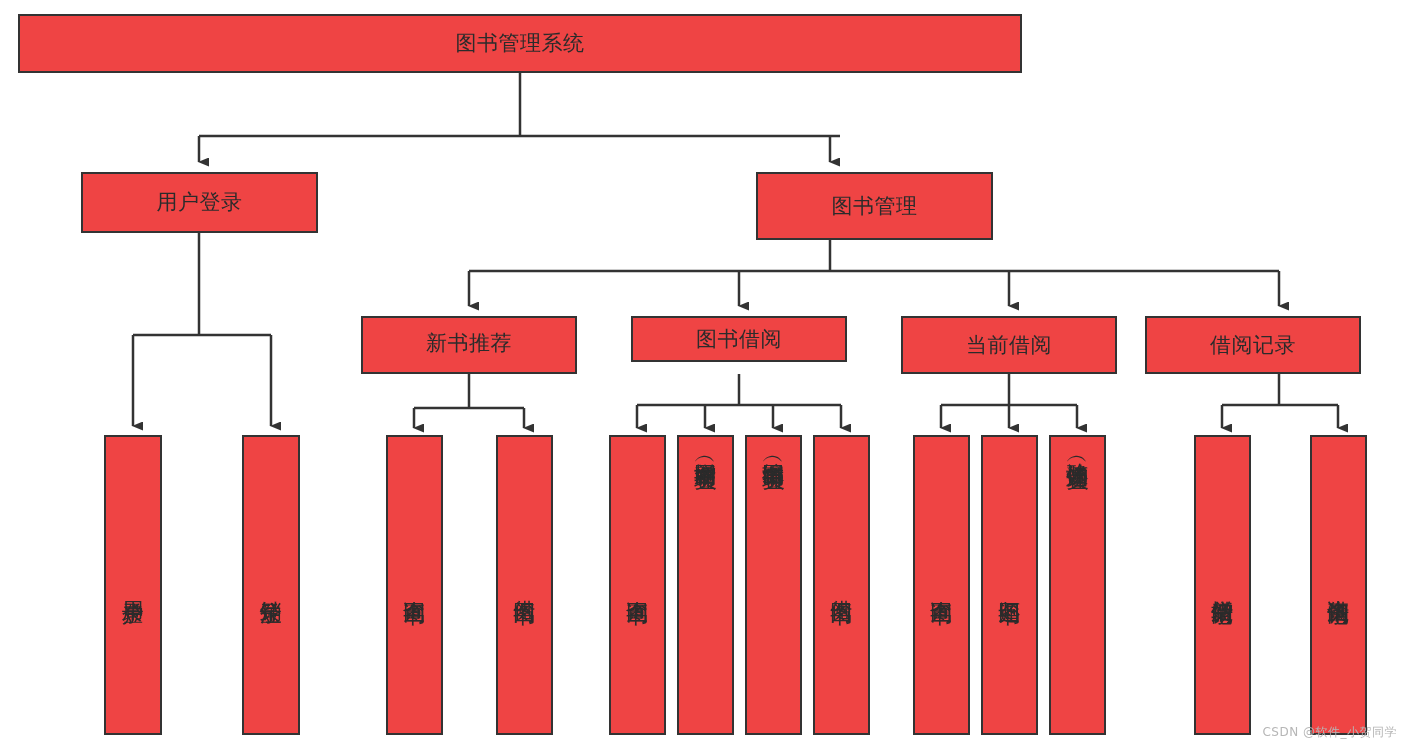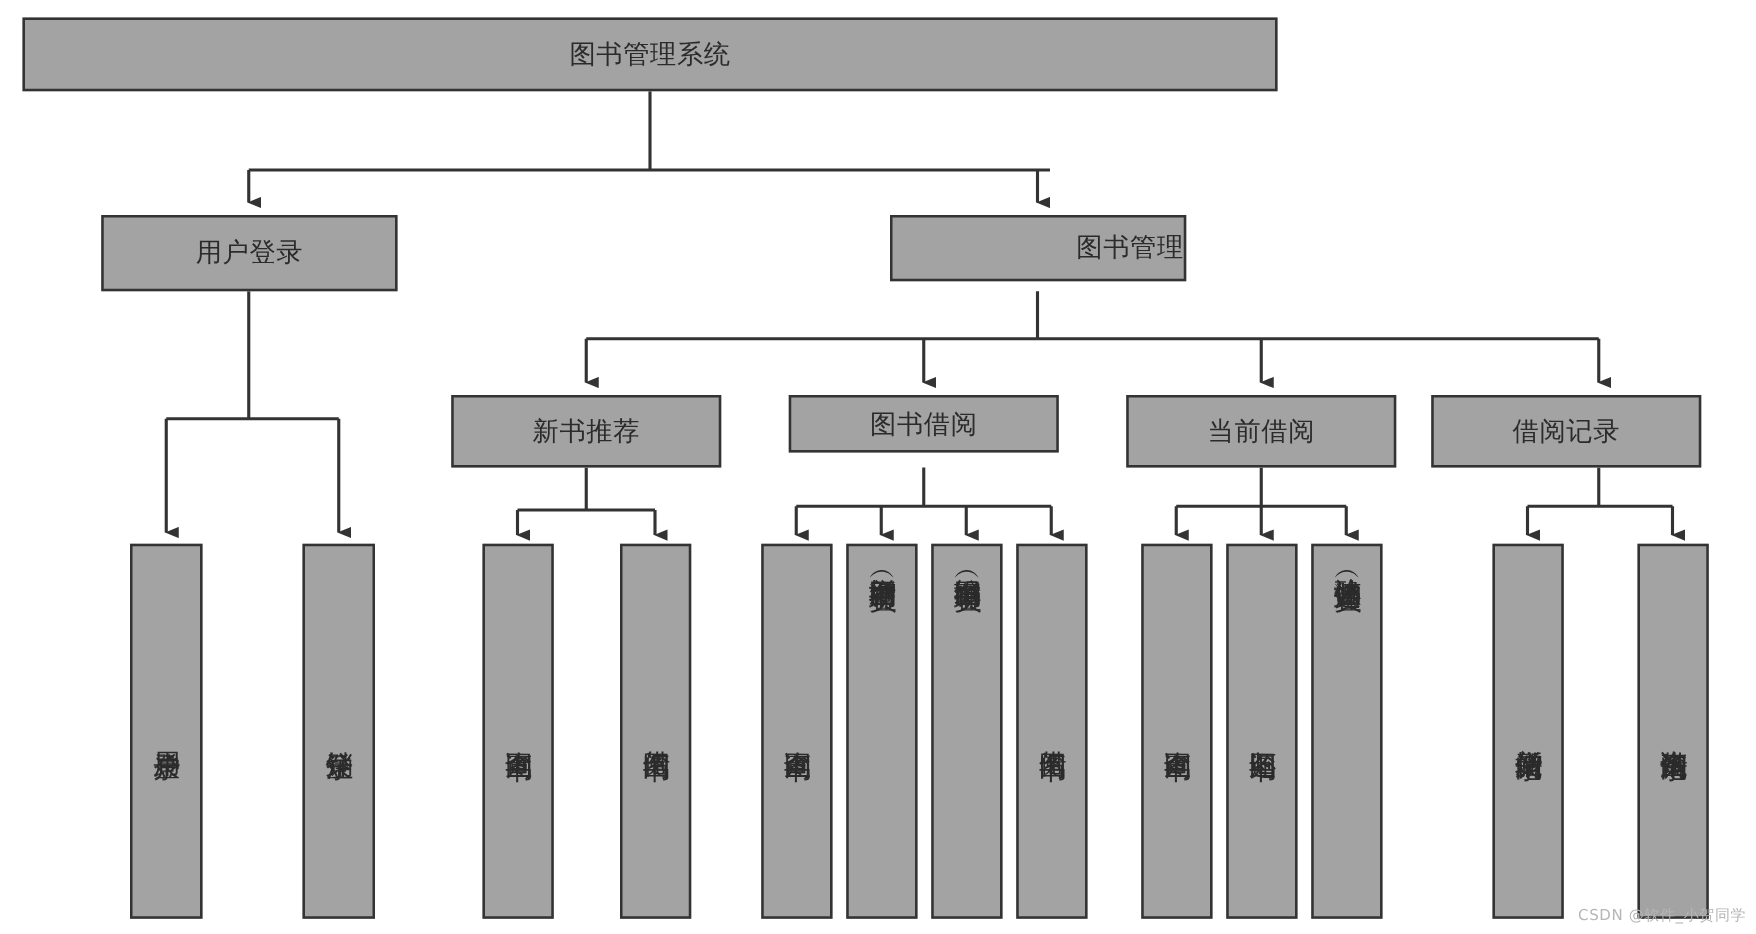--- a/index.html
+++ b/index.html
@@ -24,21 +24,21 @@
     position: absolute;
     left: 0;
     top: 0;
     width: 1405px;
     height: 747px;
     pointer-events: none;
   }
   .node {
     position: absolute;
     box-sizing: border-box;
-    background: #a3a3a3;
+    background: #ef4444;
     border: 2px solid #333333;
     display: flex;
     align-items: center;
     justify-content: center;
     color: #2b2b2b;
     z-index: 2;
   }
   .node .label {
     display: block;
     text-align: center;
@@ -135,25 +135,25 @@
     </g>
   </svg>
 
   <div class="node horizontal" style="left:18px; top:14px; width:1004px; height:59px;">
     <span class="label">图书管理系统</span>
   </div>
 
   <div class="node horizontal" style="left:81px; top:172px; width:237px; height:61px;">
     <span class="label">用户登录</span>
   </div>
-  <div class="node horizontal" style="left:712px; top:172px; width:237px; height:53px;justify-content:flex-end;">
+  <div class="node horizontal" style="left:756px; top:172px; width:237px; height:68px;">
     <span class="label">图书管理</span>
   </div>
 
-  <div class="node horizontal" style="left:361px; top:316px; width:216px; height:58px;">
+  <div class="node horizontal" style="left:361px; top:316px; width:216px; height:58px;font-family:Liberation Mono, monospace;">
     <span class="label">新书推荐</span>
   </div>
   <div class="node horizontal" style="left:631px; top:316px; width:216px; height:46px;">
     <span class="label">图书借阅</span>
   </div>
   <div class="node horizontal" style="left:901px; top:316px; width:216px; height:58px;">
     <span class="label">当前借阅</span>
   </div>
   <div class="node horizontal" style="left:1145px; top:316px; width:216px; height:58px;">
     <span class="label">借阅记录</span>

